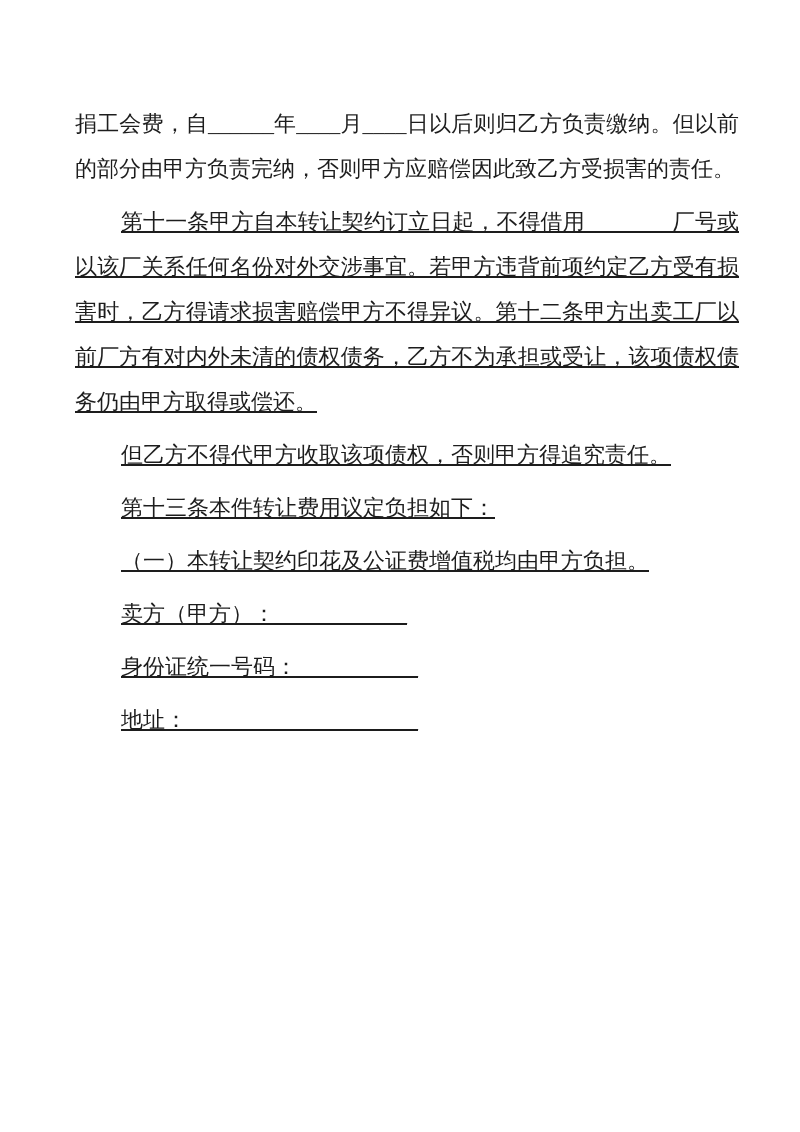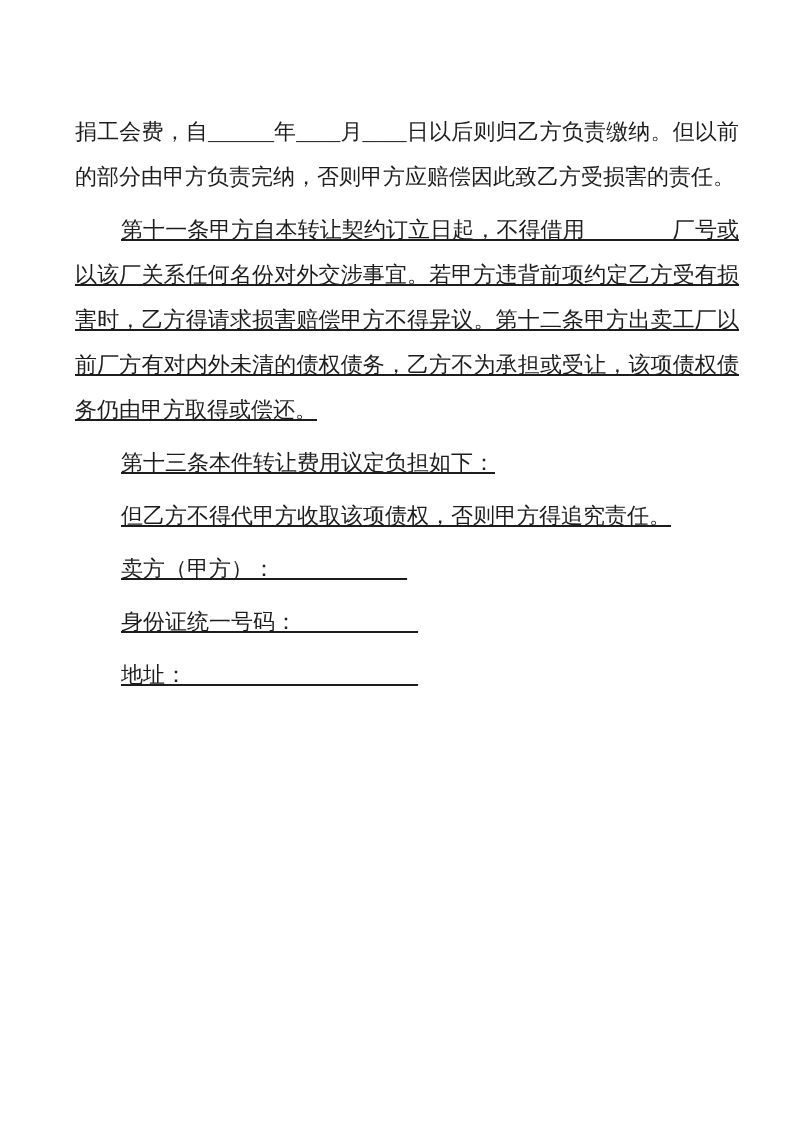--- a/index.html
+++ b/index.html
@@ -10,21 +10,21 @@
   .page {
     position: relative;
     width: 800px;
     height: 1132px;
     background: #ffffff;
     overflow: hidden;
   }
   .doc {
     position: absolute;
     left: 75px;
-    top: 109px;
+    top: 101px;
     width: 664px;
     font-family: "Liberation Serif", "DejaVu Serif", serif;
     font-size: 22px;
     line-height: 45px;
     color: #1d1d1d;
     text-align: justify;
     text-justify: inter-ideograph;
   }
   .doc p.para {
     margin: 0 0 8px 0;
@@ -35,19 +35,20 @@
     text-decoration: underline;
   }
 </style>
 </head>
 <body>
 
 <div class="page">
   <div class="doc">
       <p class="para">捐工会费，自______年____月____日以后则归乙方负责缴纳。但以前的部分由甲方负责完纳，否则甲方应赔偿因此致乙方受损害的责任。</p>
       <p class="para indent">第十一条甲方自本转让契约订立日起，不得借用________厂号或以该厂关系任何名份对外交涉事宜。若甲方违背前项约定乙方受有损害时，乙方得请求损害赔偿甲方不得异议。第十二条甲方出卖工厂以前厂方有对内外未清的债权债务，乙方不为承担或受让，该项债权债务仍由甲方取得或偿还。</p>
+      <p class="para indent">但乙方不得代甲方收取该项债权，否则甲方得追究责任。</p>
       <p class="para indent">第十三条本件转让费用议定负担如下：</p>
-      <p class="para indent">但乙方不得代甲方收取该项债权，否则甲方得追究责任。</p>
+      <p class="para indent">（一）本转让契约印花及公证费增值税均由甲方负担。</p>
       <p class="para indent">卖方（甲方）：____________</p>
       <p class="para indent">身份证统一号码：___________</p>
       <p class="para indent">地址：_____________________</p>
     </div>
 </div>
 
 </body></html>

